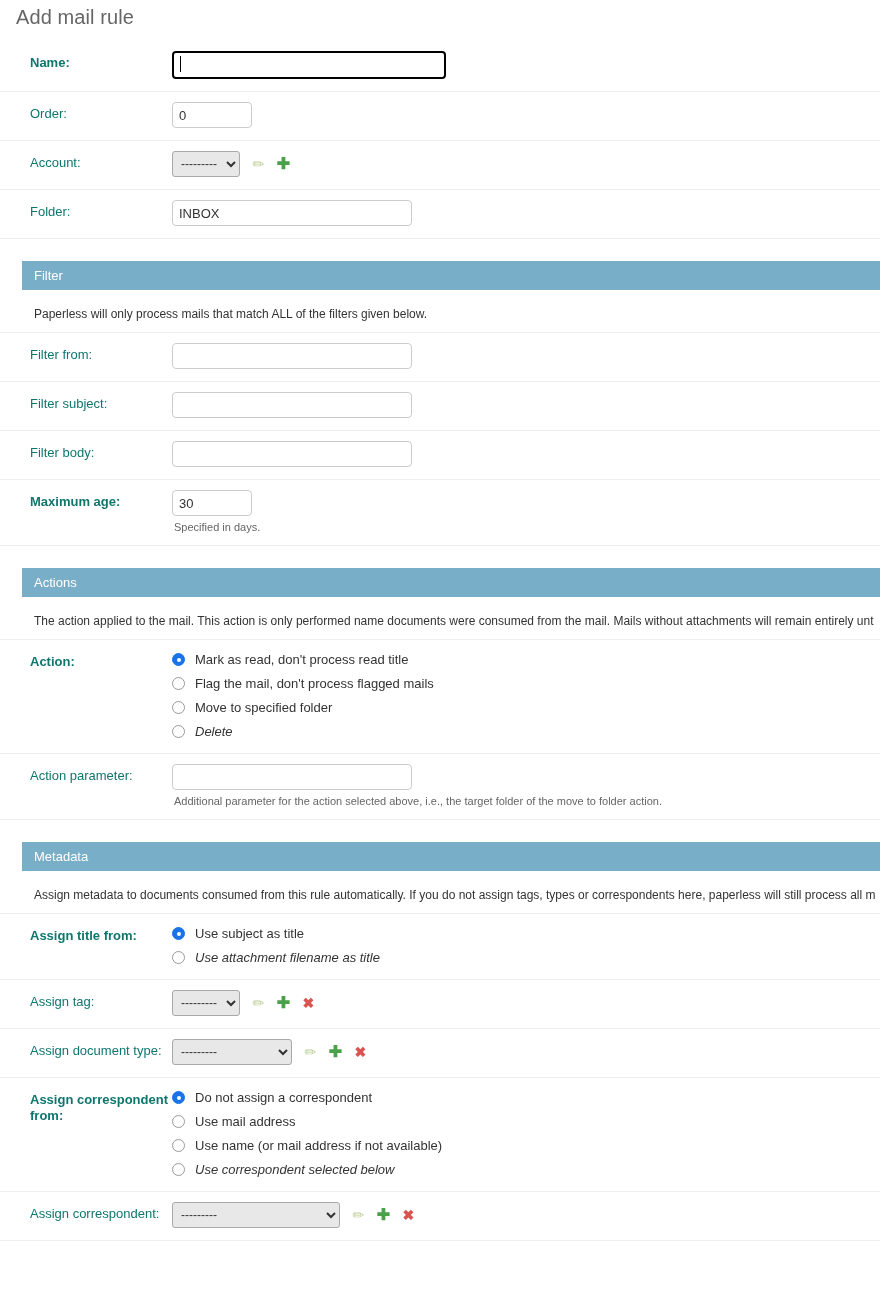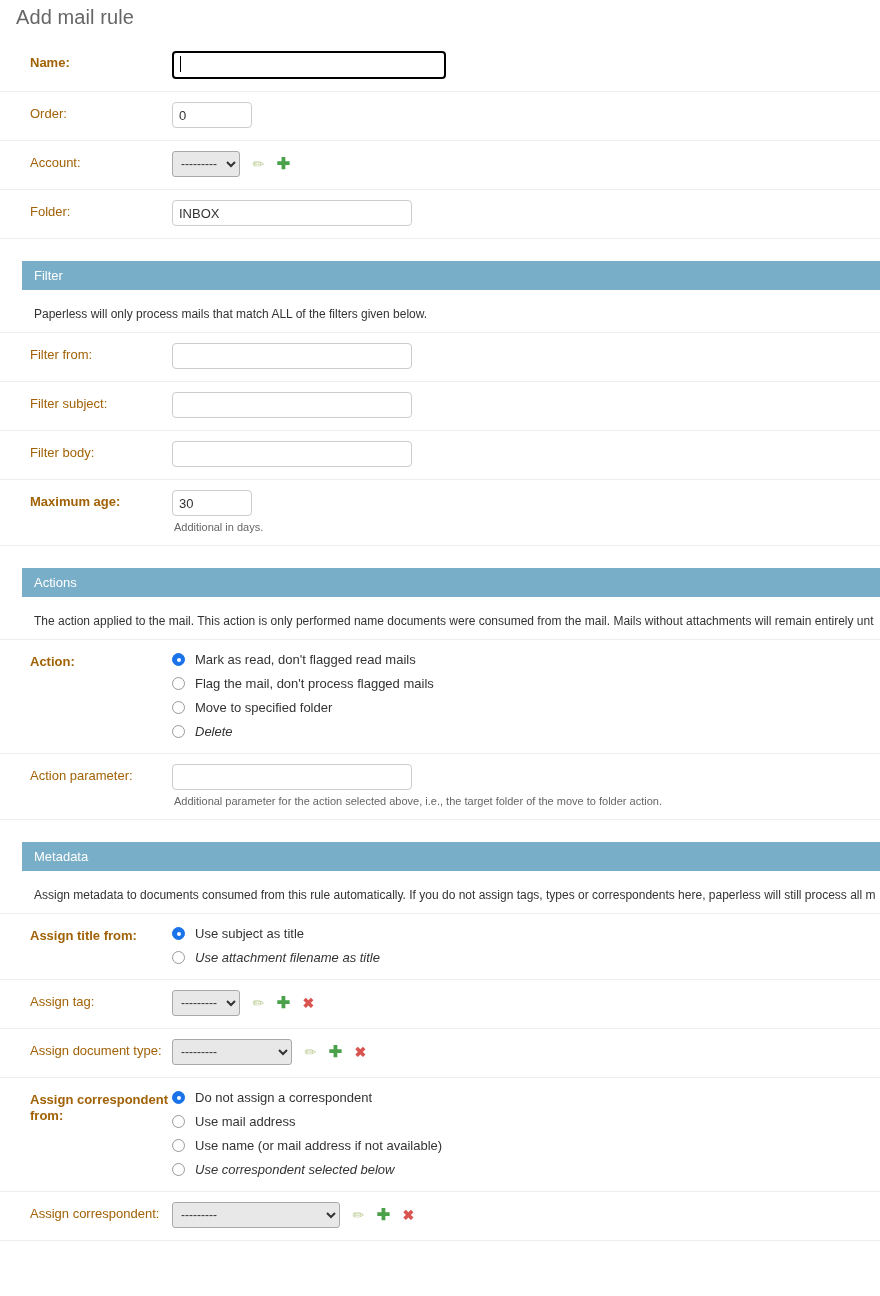--- a/index.html
+++ b/index.html
@@ -35,21 +35,21 @@
     border-bottom: 1px solid #eeeeee;
     padding: 10px 0 12px 0;
     min-height: 30px;
     box-sizing: border-box;
   }
   .row-label {
     width: 170px;
     padding-left: 30px;
     box-sizing: border-box;
     font-size: 13px;
-    color: #a16207;
+    color: #0f766e;
     line-height: 16px;
     padding-top: 4px;
   }
   .row-label.bold { font-weight: bold; }
   .row-field {
     flex: 1;
     padding-left: 2px;
   }
 
   input.text {
@@ -229,33 +229,33 @@
     <div class="row-label">Filter body:</div>
     <div class="row-field">
       <input class="text w-wide" type="text" value="" style="">
     </div>
   </div>
 
   <div class="form-row">
     <div class="row-label bold">Maximum age:</div>
     <div class="row-field">
       <input class="text w-small" type="text" value="30" style="">
-      <div class="help-text">Additional in days.</div>
+      <div class="help-text">Specified in days.</div>
     </div>
   </div>
 
   <div class="section-head">Actions</div>
   <div class="section-desc">The action applied to the mail. This action is only performed name documents were consumed from the mail. Mails without attachments will remain entirely unt</div>
 
   <div class="form-row">
     <div class="row-label bold">Action:</div>
     <div class="row-field radio-list">
       <div class="radio-item">
         <span class="radio checked"></span>
-        <span>Mark as read, don't flagged read mails</span>
+        <span>Mark as read, don't process read title</span>
       </div>
       <div class="radio-item">
         <span class="radio"></span>
         <span>Flag the mail, don't process flagged mails</span>
       </div>
       <div class="radio-item">
         <span class="radio"></span>
         <span>Move to specified folder</span>
       </div>
       <div class="radio-item">

